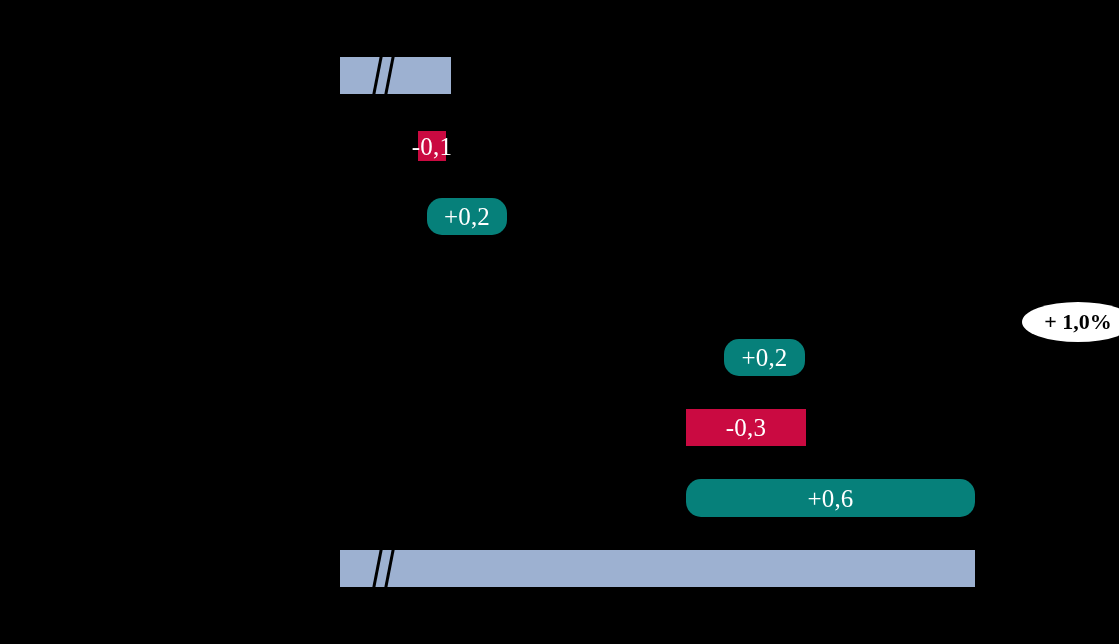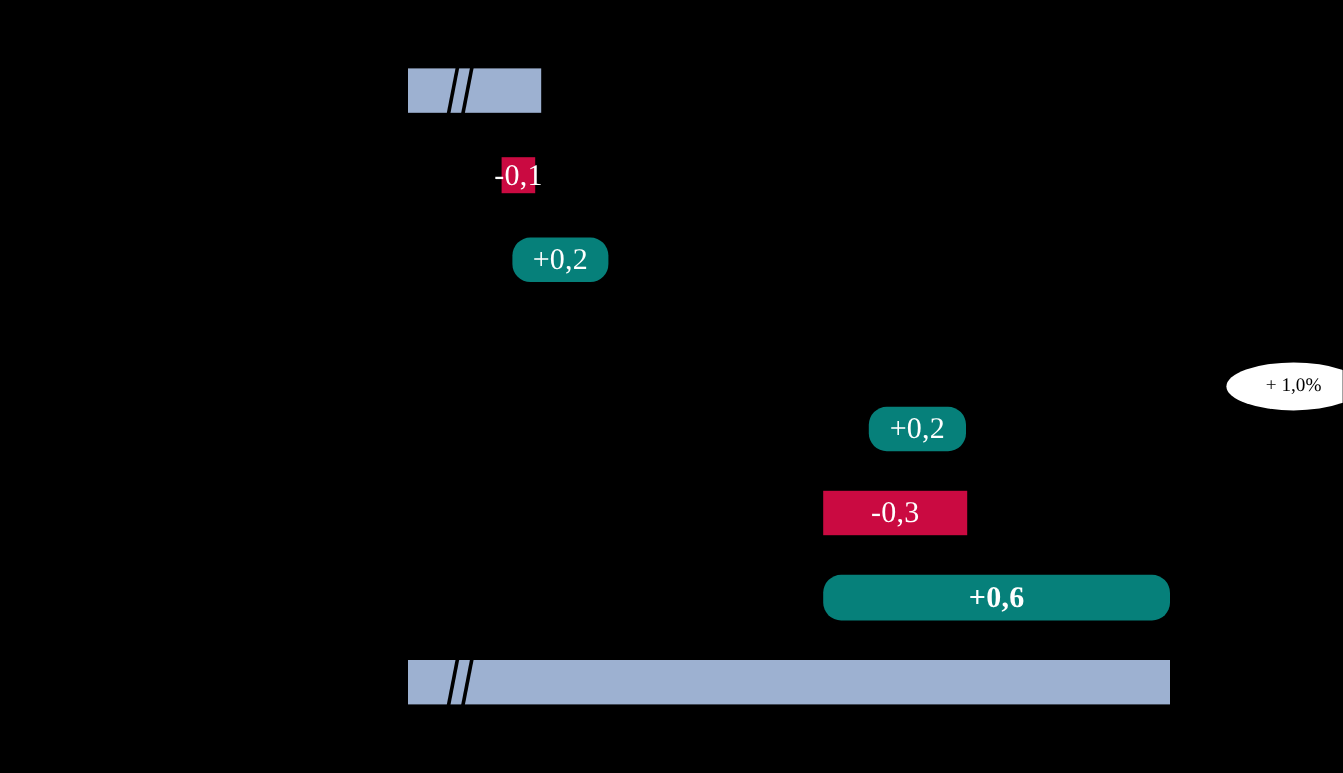--- a/index.html
+++ b/index.html
@@ -63,22 +63,22 @@
   .badge-ellipse {
     position: absolute;
     background: #ffffff;
     border-radius: 50%;
     display: flex;
     align-items: center;
     justify-content: center;
   }
   .badge-ellipse .badge-text {
     color: #000000;
-    font-weight: normal;
-    font-size: 16px;
+    font-weight: bold;
+    font-size: 22px;
     line-height: 1;
     white-space: nowrap;
     font-family: "Liberation Serif", "DejaVu Serif", serif;
   }
 </style>
 </head>
 <body>
 
 <div id="canvas">
 
@@ -100,21 +100,21 @@
 
 
   <div class="bar positive" style="left:724px; top:339px; width:81px; height:37px;">
     <span class="bar-label">+0,2</span>
   </div>
 
   <div class="bar negative" style="left:686px; top:409px; width:120px; height:37px;">
     <span class="bar-label">-0,3</span>
   </div>
 
-  <div class="bar positive" style="left:686px; top:479px; width:289px; height:38px;font-weight:bold;">
+  <div class="bar positive" style="left:686px; top:479px; width:289px; height:38px;">
     <span class="bar-label">+0,6</span>
   </div>
 
   <div class="bar total" style="left:340px; top:550px; width:635px; height:37px;">
     <span class="axis-break" style="left:25px;">
       <i class="s1"></i>
         <i class="s2"></i>
     </span>
     <span class="bar-label"></span>
   </div>

